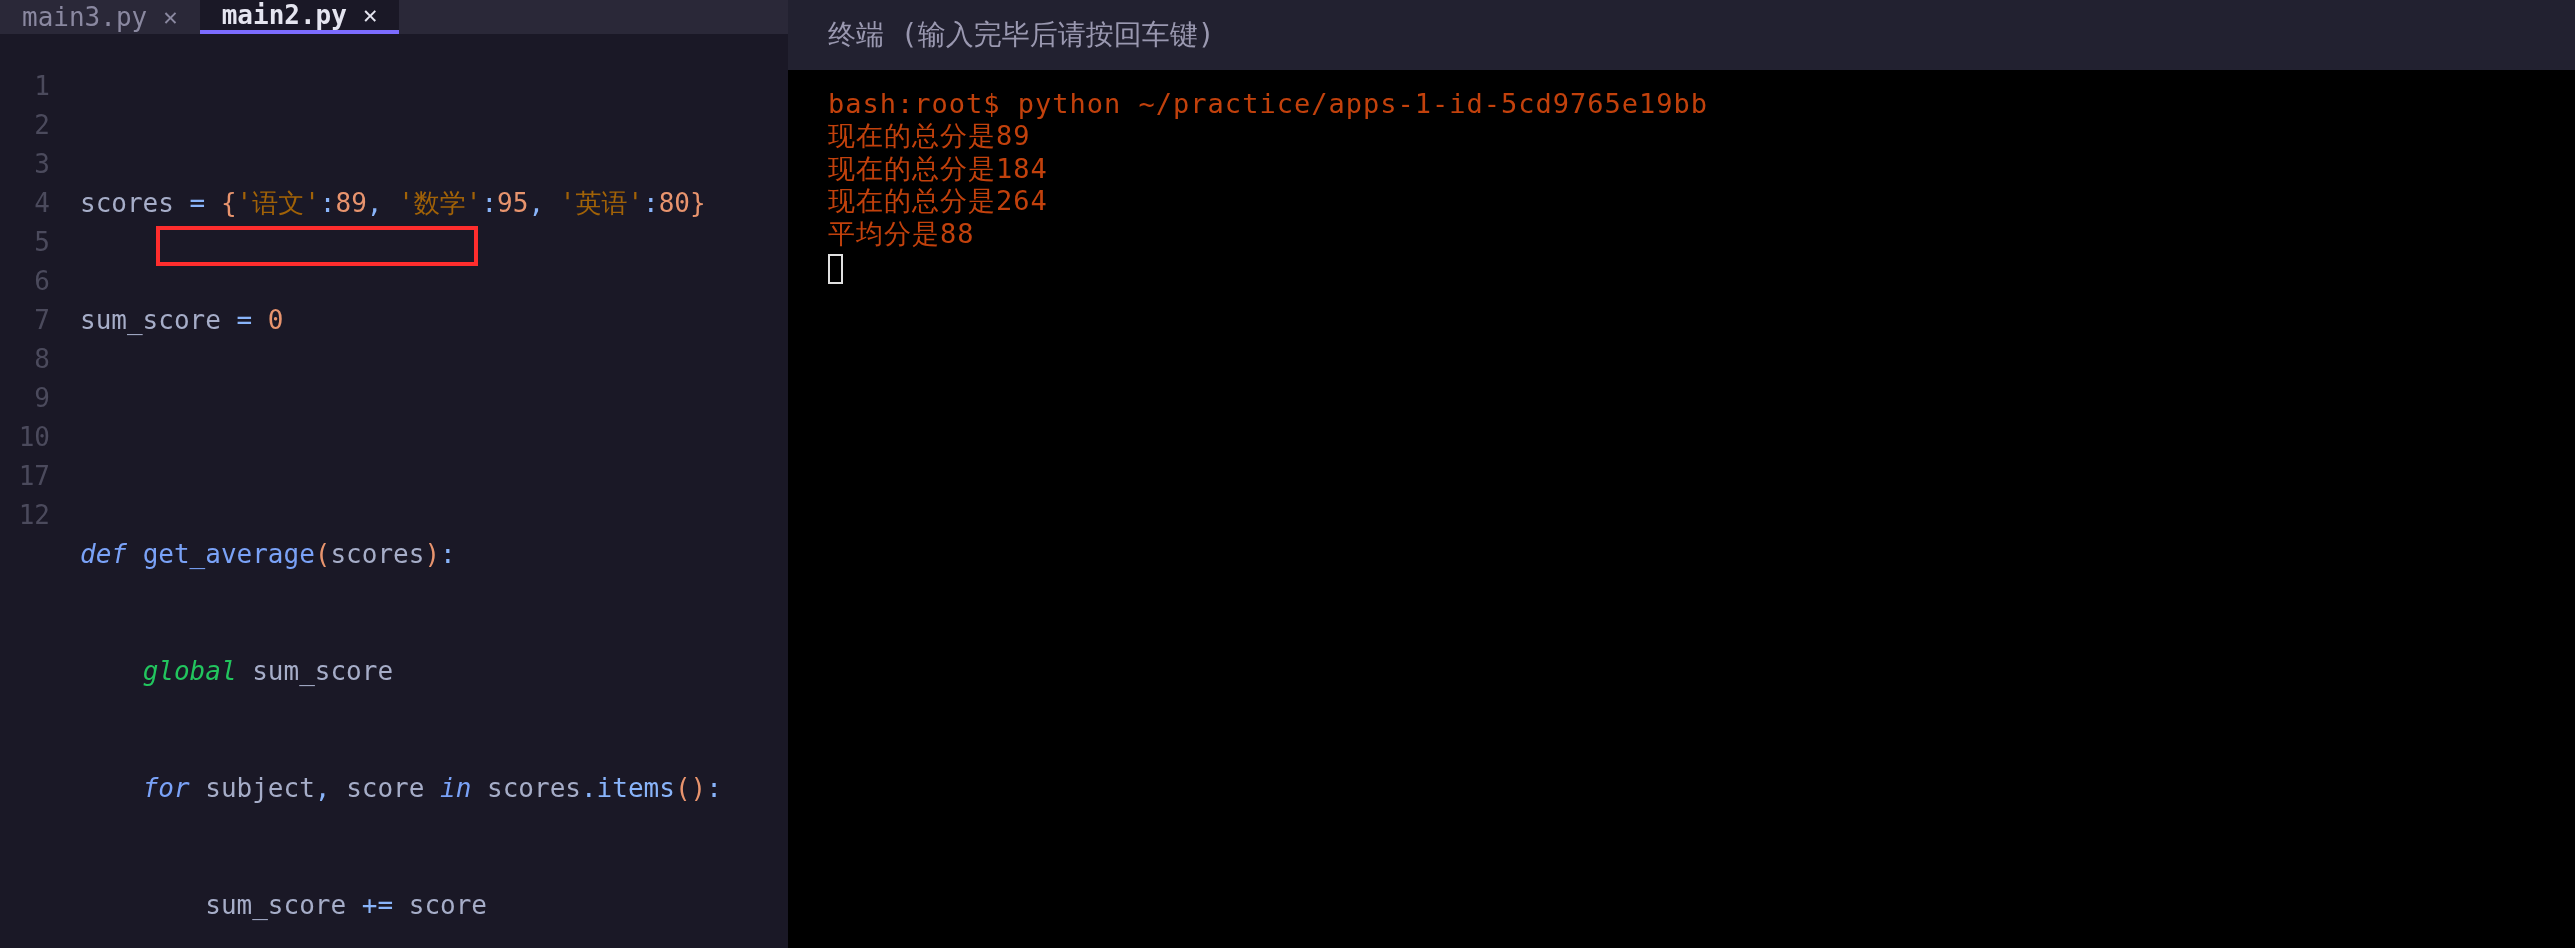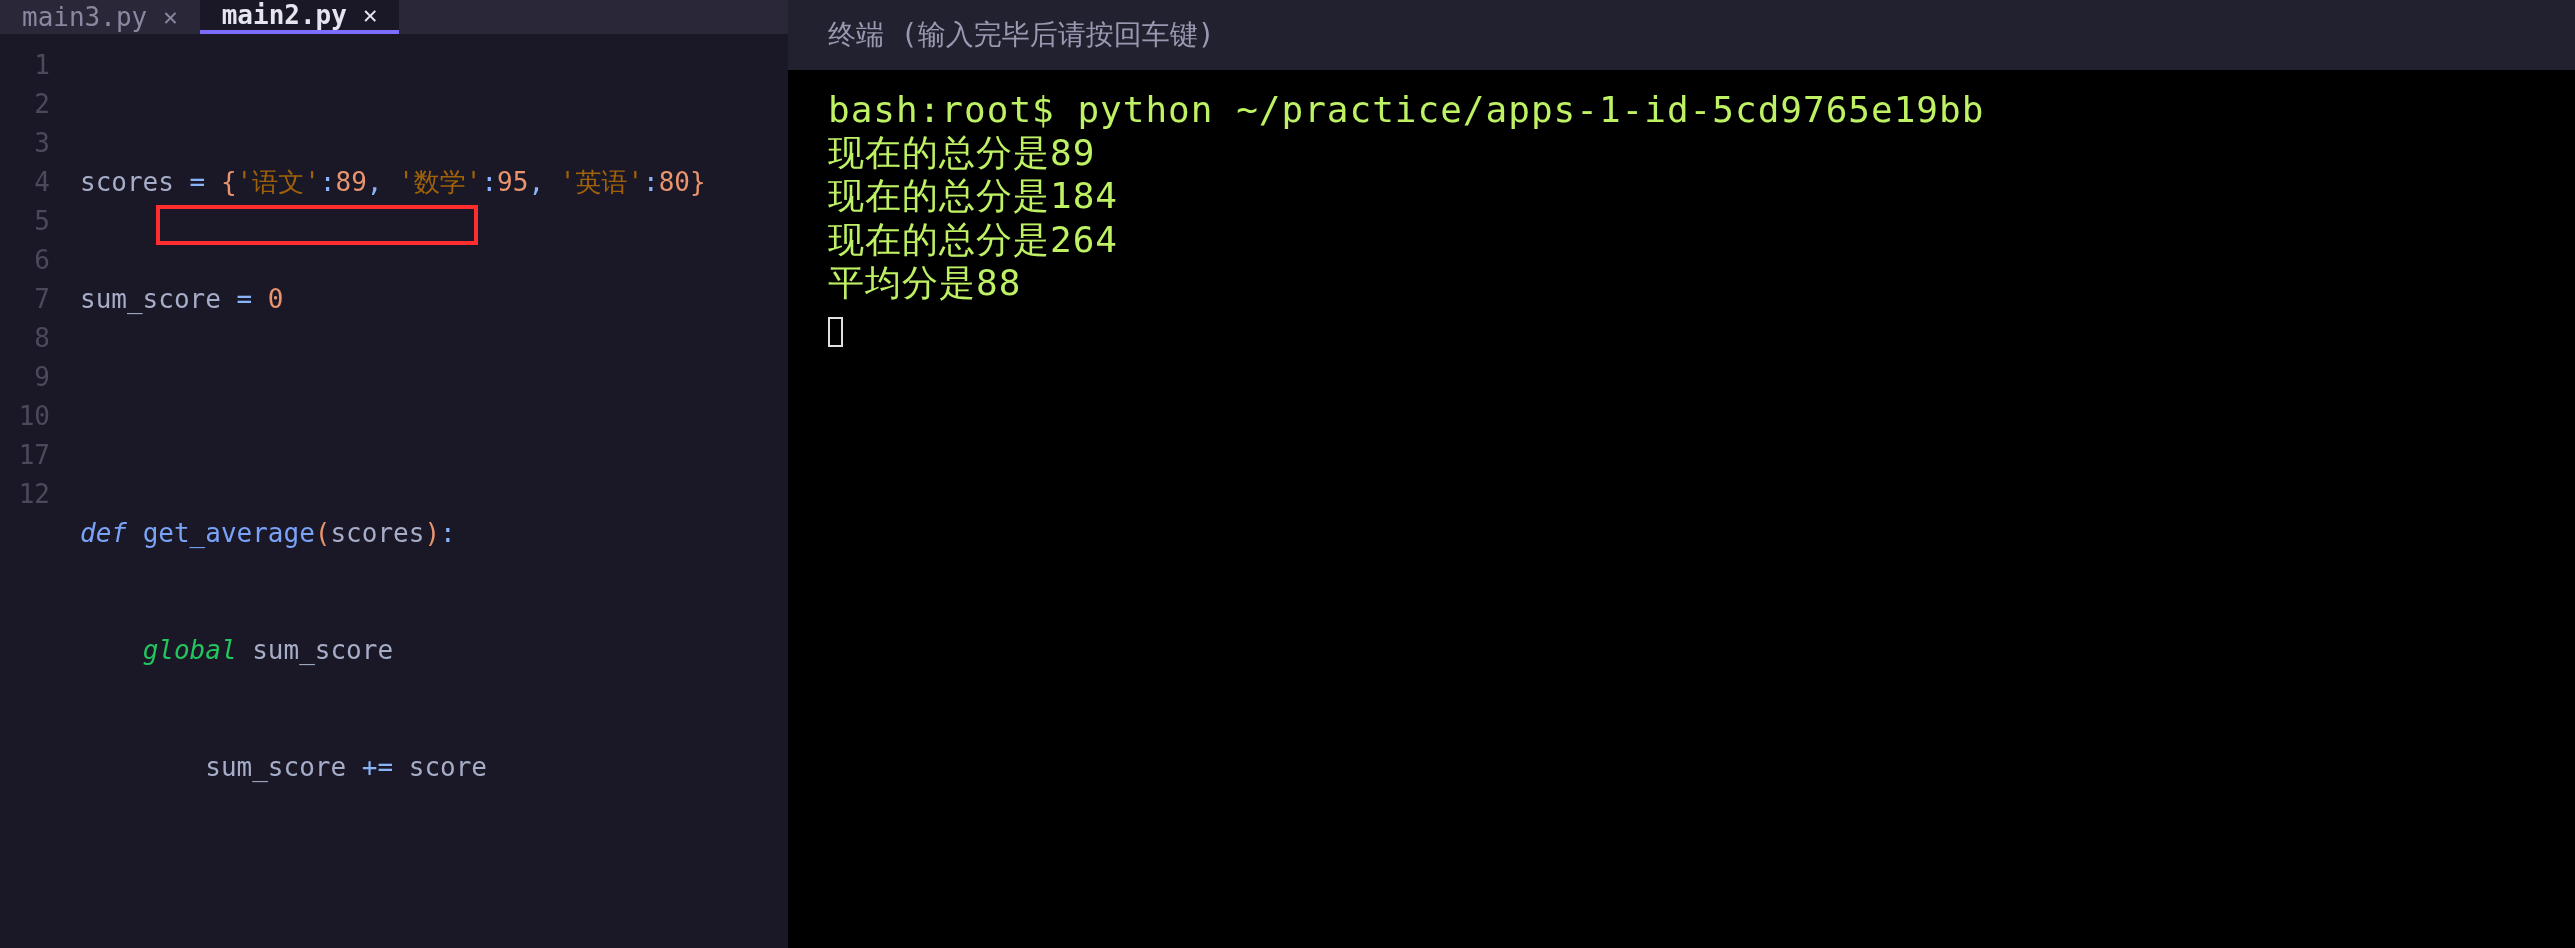--- a/index.html
+++ b/index.html
@@ -5,21 +5,21 @@
   * { margin: 0; padding: 0; box-sizing: border-box; }
   html, body {
     width: 2575px;
     height: 948px;
     background: #1a1826;
     font-family: "Consolas", "Menlo", "Monaco", monospace;
     color: #cdd6f4;
     overflow: hidden;
   }
   .workspace { display: flex; width: 100%; height: 100%; }
-  .editor-pane { width: 788px; height: 100%; background: #1a1826; display: flex; flex-direction: column; }
+  .editor-pane { width: 788px; height: 100%; background: #1a1826; display: flex; flex-direction: column; gap: 21px; }
   .terminal-pane { flex: 1; height: 100%; background: #000000; display: flex; flex-direction: column; }
 
   
   .tab-bar {
     height: 70px;
     background: #2a2838;
     display: flex;
     align-items: stretch;
   }
   .tab {
@@ -96,23 +96,23 @@
     display: flex;
     align-items: center;
     padding-left: 40px;
     font-size: 28px;
     color: #9a98b0;
   }
   .term-body {
     flex: 1;
     padding: 18px 40px;
     background: #000;
-    font-size: 36px;
+    font-size: 27px;
     line-height: 1.2;
-    color: #bef264;
+    color: #c2410c;
     white-space: pre;
     letter-spacing: 1px;
   }
   .cursor-box {
     display:inline-block;
     width: 15px;
     height: 30px;
     border: 2px solid #e0e0e0;
     vertical-align: bottom;
     margin-top:4px;
@@ -150,20 +150,21 @@
         <div class="line">17</div>
         <div class="line">12</div>
       </div>
       <div class="code">
         <div class="highlight-box"></div>
         <div class="line"><span class="tk-id">scores </span><span class="tk-op">= </span><span class="tk-pn">{</span><span class="tk-str">'语文'</span><span class="tk-op">:</span><span class="tk-num">89</span><span class="tk-comma">, </span><span class="tk-str">'数学'</span><span class="tk-op">:</span><span class="tk-num">95</span><span class="tk-comma">, </span><span class="tk-str">'英语'</span><span class="tk-op">:</span><span class="tk-num">80</span><span class="tk-pn">}</span></div>
         <div class="line"><span class="tk-id">sum_score </span><span class="tk-op">= </span><span class="tk-num">0</span></div>
         <div class="line"></div>
         <div class="line"><span class="tk-kw">def </span><span class="tk-fn">get_average</span><span class="tk-pn">(</span><span class="tk-id">scores</span><span class="tk-pn">)</span><span class="tk-op">:</span></div>
         <div class="line">    <span class="tk-kw2">global </span><span class="tk-id">sum_score</span></div>
+        <div class="line">    <span class="tk-kw">for </span><span class="tk-id">subject</span><span class="tk-comma">, </span><span class="tk-id">score </span><span class="tk-kw">in </span><span class="tk-id">scores</span><span class="tk-dot">.</span><span class="tk-meth">items</span><span class="tk-pn">()</span><span class="tk-op">:</span></div>
         <div class="line">        <span class="tk-id">sum_score </span><span class="tk-op">+= </span><span class="tk-id">score</span></div>
         
         
         
         
         
       </div>
     </div>
   </div>
 

